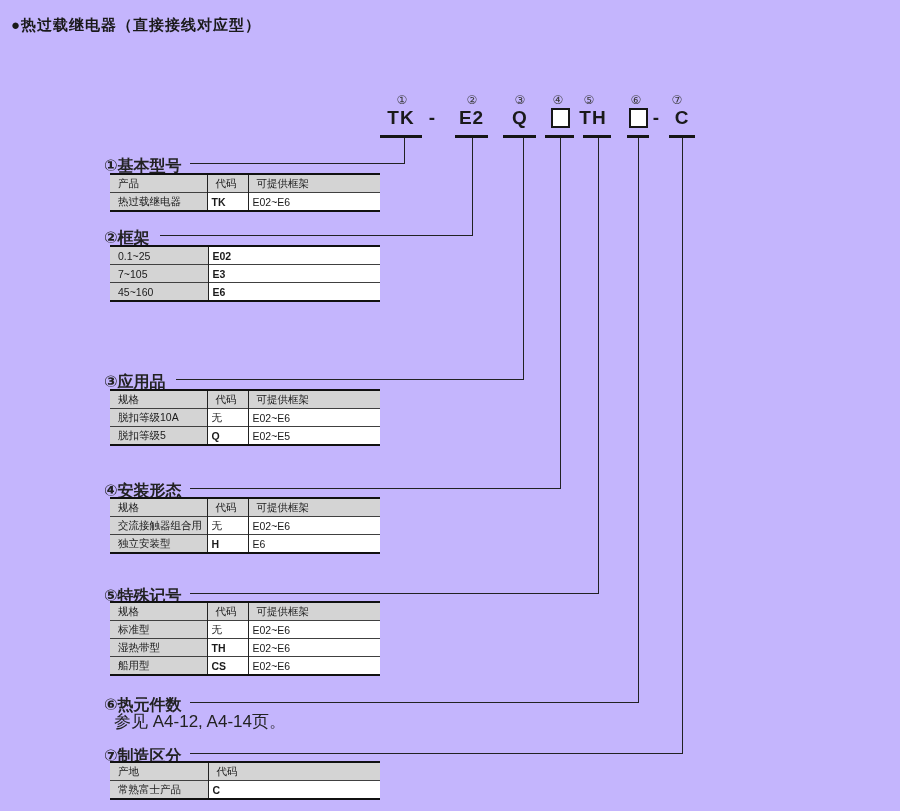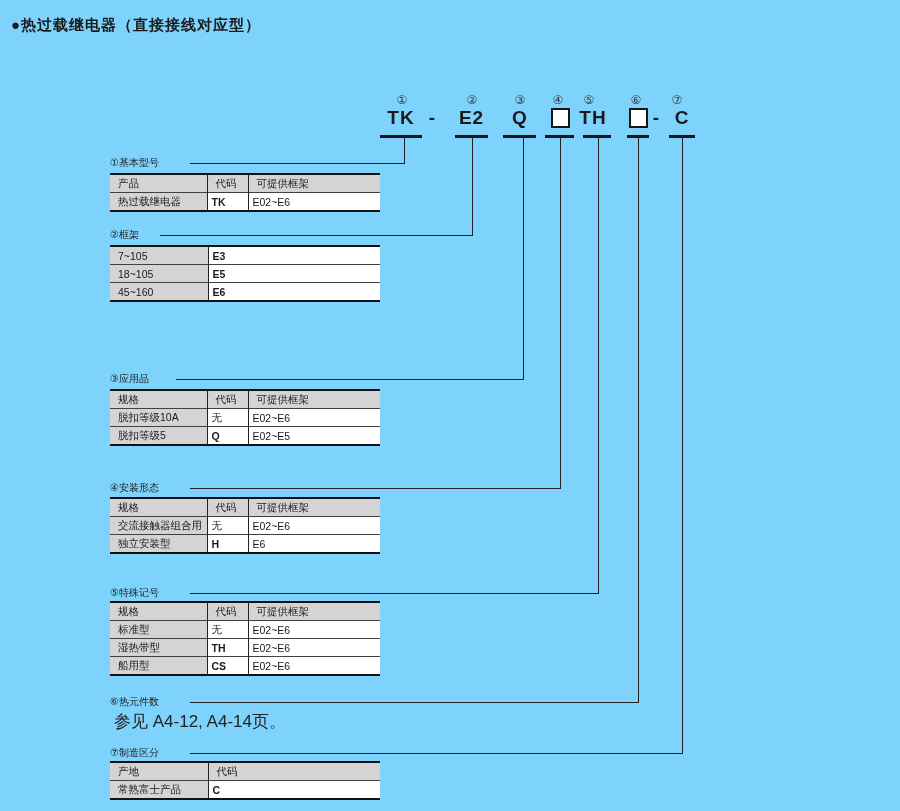--- a/index.html
+++ b/index.html
@@ -1,35 +1,35 @@
 <!DOCTYPE html>
 <html><head>
 <meta charset="utf-8">
 <style>
   html,body { margin:0; padding:0; background:#fff; }
   .page {
-    position:relative; width:900px; height:811px; background:#7dd3fc;
+    position:relative; width:900px; height:811px; background:#c4b5fd;
     font-family:"Liberation Sans","DejaVu Sans",sans-serif; color:#1a1a1a;
     overflow:hidden;
   }
   .title { position:absolute; left:11px; top:16px; font-size:15px; font-weight:bold; letter-spacing:1px; }
 
   
   .circ { position:absolute; top:93px; width:18px; text-align:center; font-size:12px; color:#3a3a3a; }
   .mseg { position:absolute; top:107px; font-size:19px; font-weight:bold; text-align:center; letter-spacing:1px; }
   .msep { position:absolute; top:107px; font-size:19px; font-weight:bold; text-align:center; }
   .u    { position:absolute; top:135px; height:3px; background:#161616; }
   .pbox { position:absolute; top:108px; width:15px; height:16px; border:2px solid #161616; background:#fff; }
 
   
   .vline { position:absolute; width:1px; background:#222; }
   .hline { position:absolute; height:1px; background:#222; }
 
   
-  .sec-label { position:absolute; left:110px; font-size:10px; color:#222; }
+  .sec-label { position:absolute; left:104px; font-size:16px; color:#222;font-weight:bold; }
   .note { position:absolute; left:114px; font-size:17px; color:#222; }
 
   table.tbl {
     position:absolute; left:110px; width:270px;
     border-collapse:collapse; table-layout:fixed; font-size:10.5px; color:#1a1a1a;
     border-top:2px solid #111; border-bottom:2px solid #111;
   }
   .tbl td {
     height:17px; padding:0 0 0 4px; border-top:1px solid #404040;
     background:#fff; white-space:nowrap; overflow:hidden; vertical-align:middle;
@@ -116,26 +116,26 @@
     </table>
 
   <div class="sec-label" style="top:228px">②框架</div>
   <table class="tbl" style="top:245px">
     <colgroup>
         <col class="d1">
         <col class="d2">
       </colgroup>
     <tbody>
     <tr>
+      <td class="g">0.1~25</td>
+      <td class="b">E02</td>
+    </tr>
+    <tr>
       <td class="g">7~105</td>
       <td class="b">E3</td>
-    </tr>
-    <tr>
-      <td class="g">18~105</td>
-      <td class="b">E5</td>
     </tr>
     <tr>
       <td class="g">45~160</td>
       <td class="b">E6</td>
     </tr>
   </tbody>
     </table>
 
   <div class="sec-label" style="top:372px">③应用品</div>
   <table class="tbl" style="top:389px">

